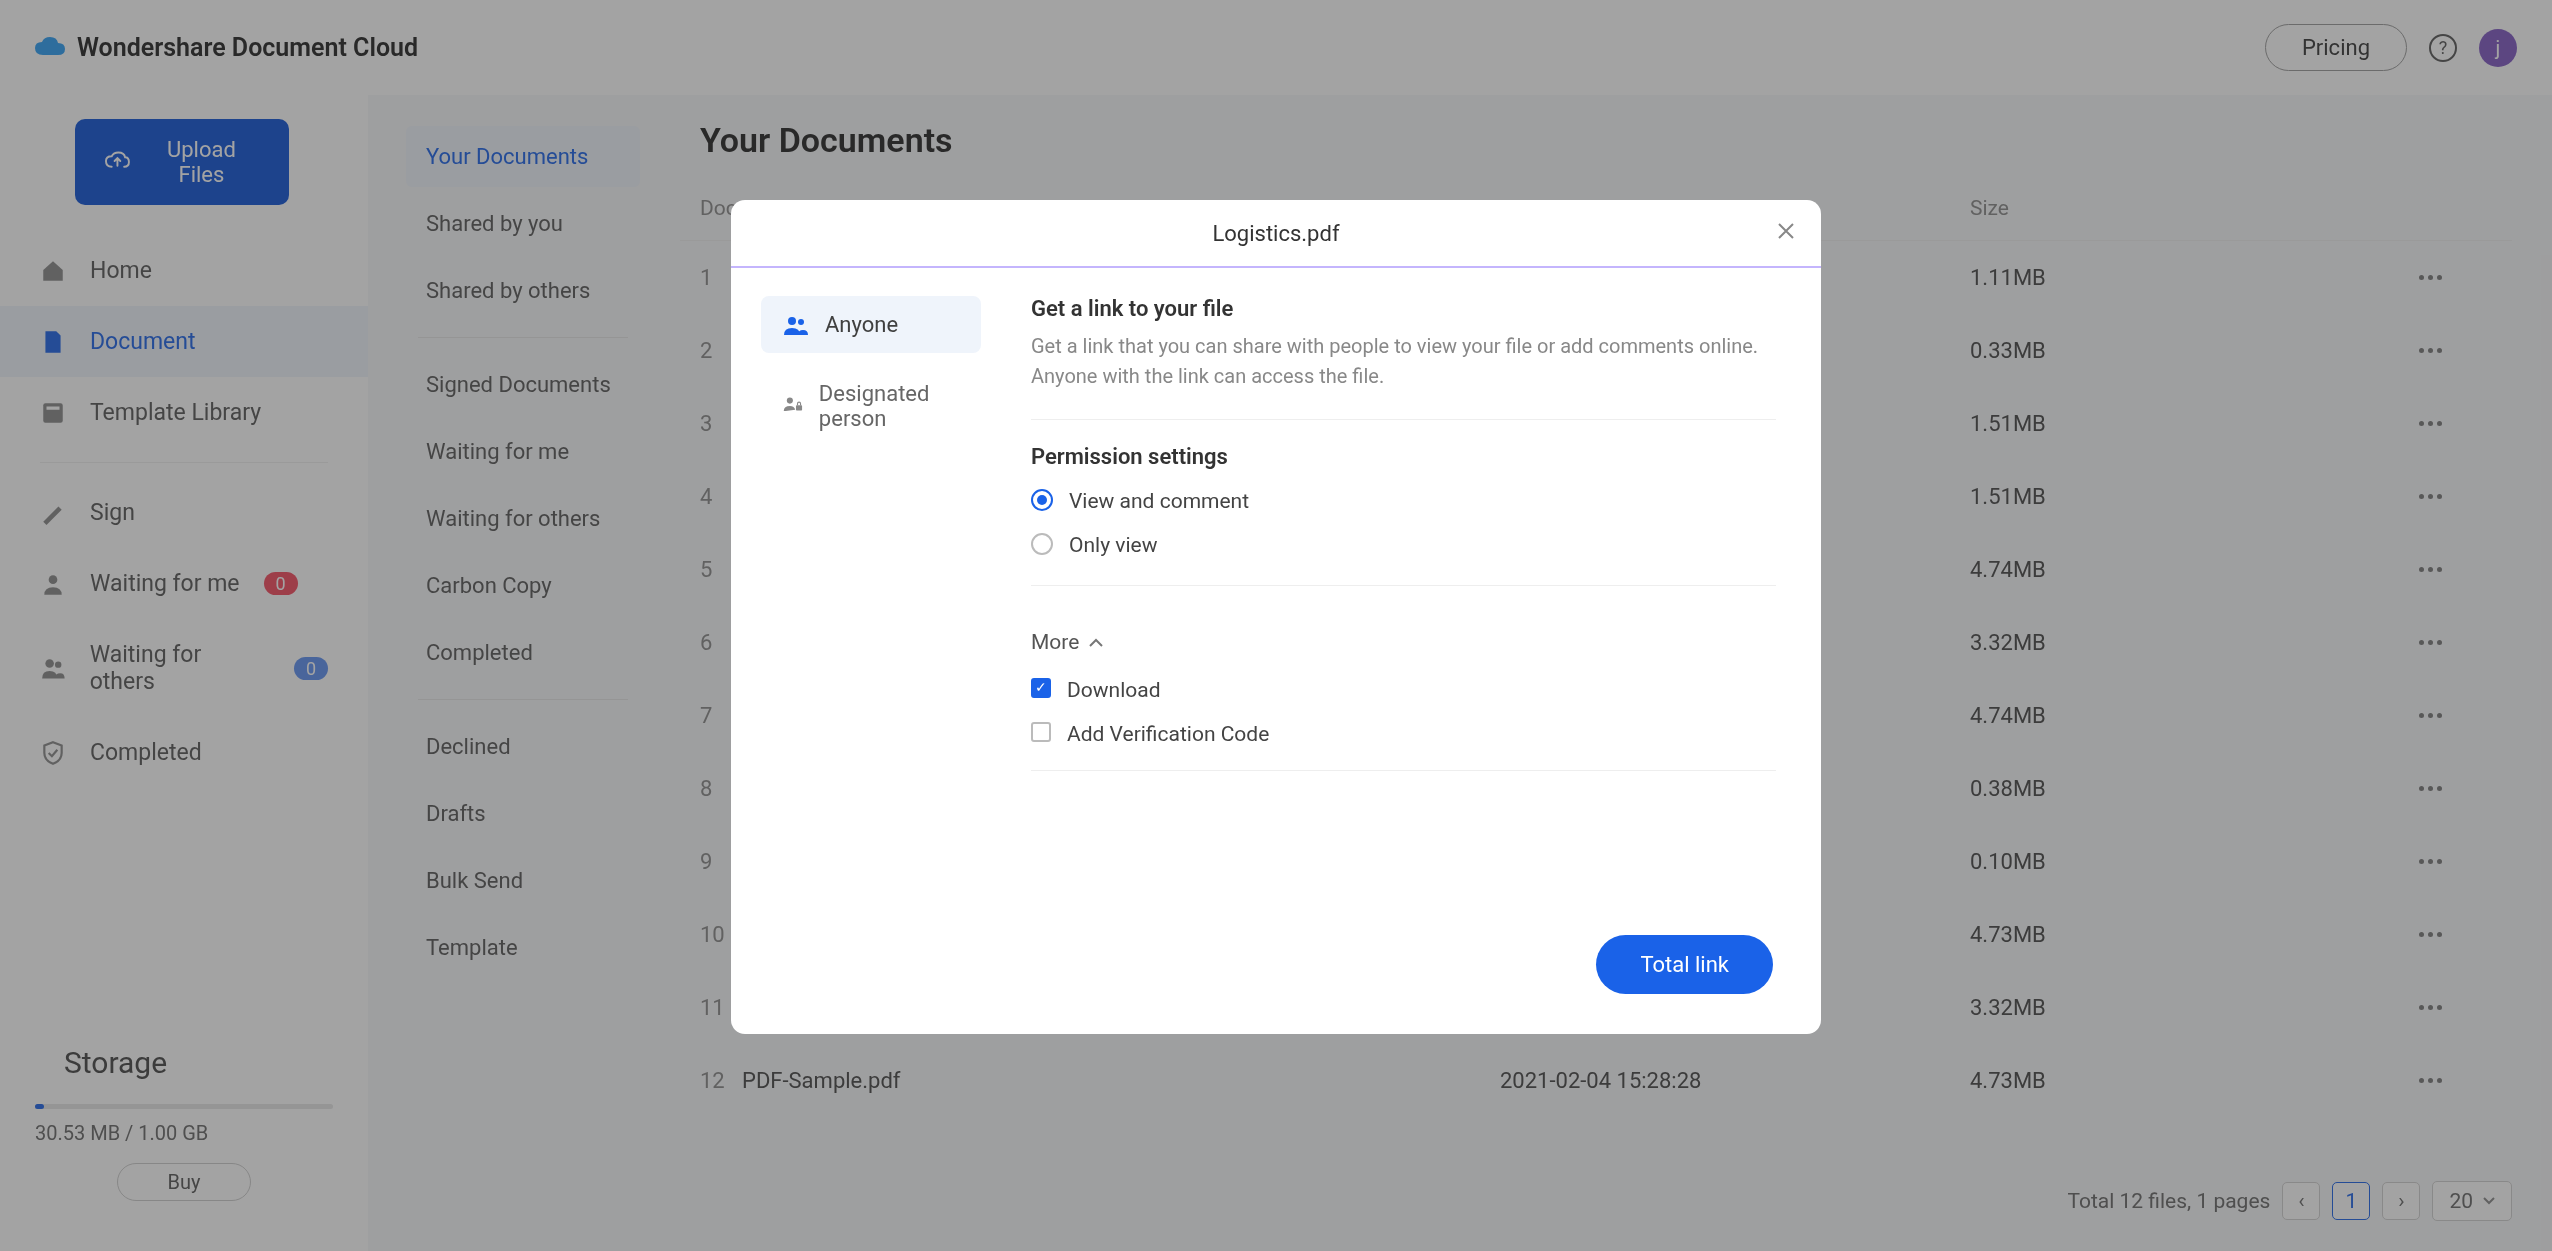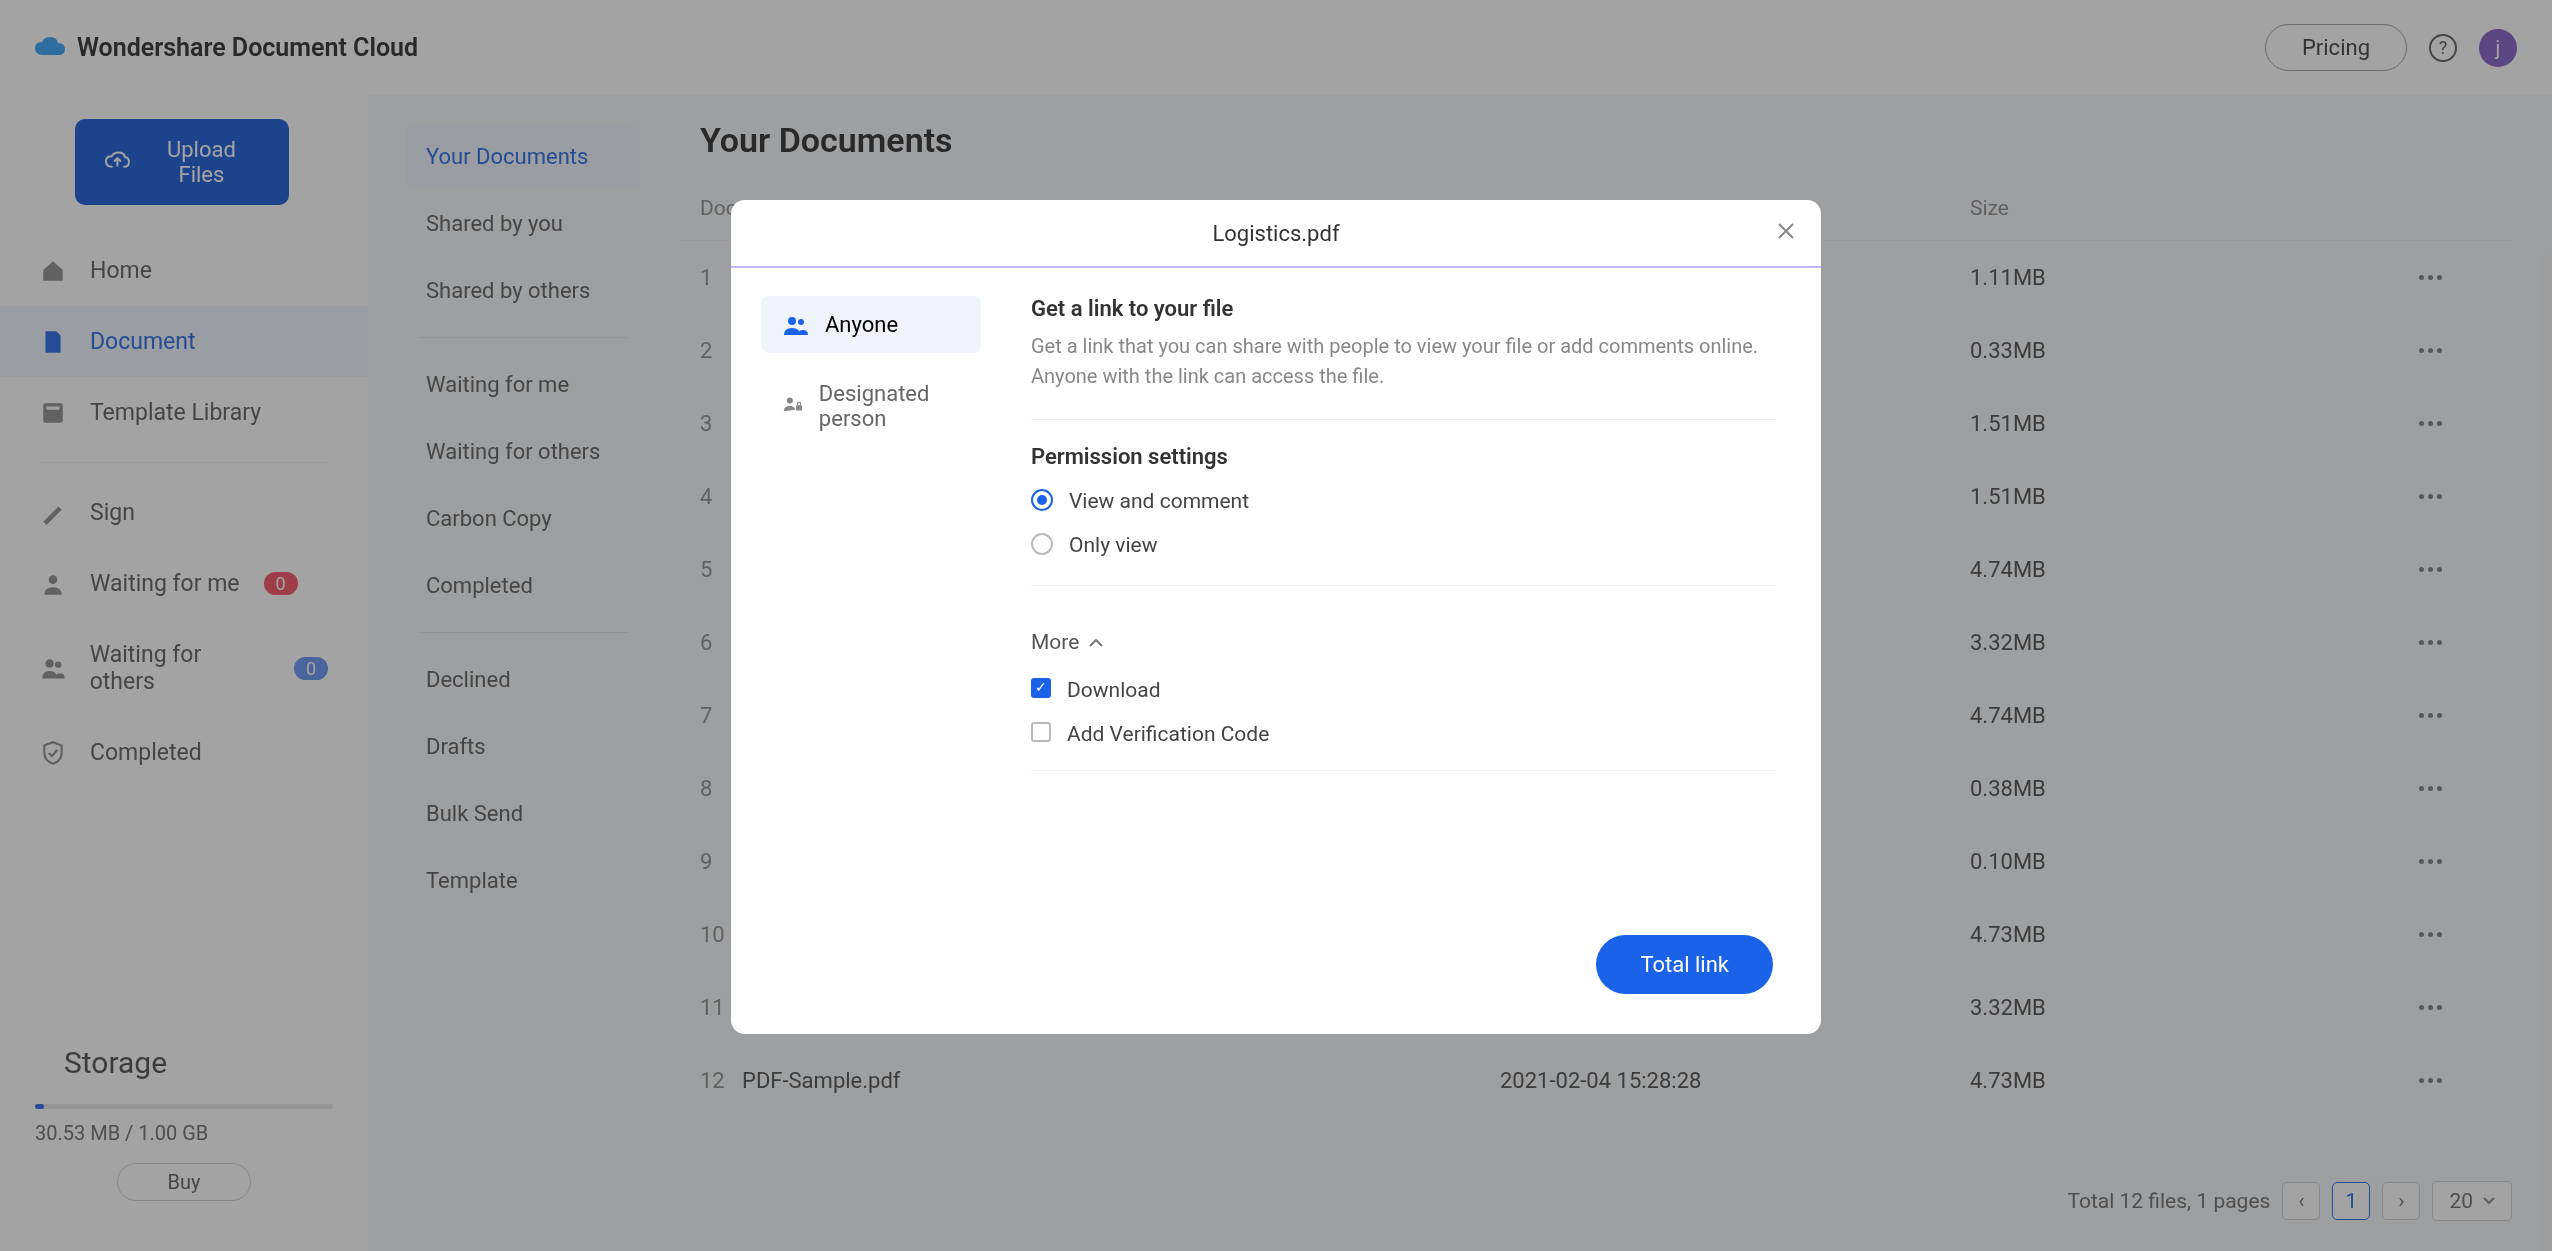--- a/index.html
+++ b/index.html
@@ -66,21 +66,21 @@
   .overlay { position: absolute; inset: 0; background: rgba(50,50,50,0.45); z-index: 50; }
 
   
   .modal { position: absolute; top: 200px; left: 50%; transform: translateX(-50%); width: 1090px; background: #fff; border-radius: 14px; z-index: 60; padding-bottom: 40px; }
   .modal-header { height: 68px; display: flex; align-items: center; justify-content: center; position: relative; border-bottom: 2px solid #c4b5fd; }
   .modal-title { font-size: 22px; color: #333; }
   .modal-close { position: absolute; right: 24px; top: 20px; cursor: pointer; color: #888; }
   .modal-body { display: flex; padding: 28px 45px 0 30px; gap: 50px; }
   .modal-tabs { width: 220px; display: flex; flex-direction: column; gap: 12px; }
   .modal-tab { display: flex; align-items: center; gap: 16px; padding: 16px 22px; border-radius: 8px; font-size: 22px; color: #666; cursor: pointer; }
-  .modal-tab.active { background: #eff4fb; color: #000000; }
+  .modal-tab.active { background: #eff4fb; color: #404040; }
   .modal-tab-icon { width: 26px; height: 20px; }
   .modal-content { flex: 1; }
   .section-title { font-size: 22px; font-weight: 600; color: #333; margin-bottom: 10px; }
   .section-text { font-size: 20px; color: #888; line-height: 1.5; margin-bottom: 28px; }
   .divider-h { height: 1px; background: #eee; margin: 0 0 24px 0; }
   .radio-row, .check-row { display: flex; align-items: flex-start; gap: 16px; font-size: 21px; color: #444; padding: 10px 0; }
   .radio { width: 22px; height: 22px; border-radius: 50%; border: 2px solid #bbb; position: relative; }
   .radio.checked { border-color: #1a62e8; }
   .radio.checked::after { content:''; position:absolute; inset: 4px; background:#1a62e8; border-radius:50%; }
   .checkbx { width: 20px; height: 20px; border: 2px solid #bbb; border-radius: 3px; position: relative; }
@@ -198,20 +198,21 @@
     <div class="storage-text">30.53 MB / 1.00 GB</div>
     <button class="buy-btn">Buy</button>
   </div>
 </div>
 
 <div class="sidebar-sub">
   <div class="sub-item active">Your Documents</div>
   <div class="sub-item">Shared by you</div>
   <div class="sub-item">Shared by others</div>
   <div class="sub-divider"></div>
+  <div class="sub-item">Signed Documents</div>
   <div class="sub-item">Waiting for me</div>
   <div class="sub-item">Waiting for others</div>
   <div class="sub-item">Carbon Copy</div>
   <div class="sub-item">Completed</div>
   <div class="sub-divider"></div>
   <div class="sub-item">Declined</div>
   <div class="sub-item">Drafts</div>
   <div class="sub-item">Bulk Send</div>
   <div class="sub-item">Template</div>
 </div>

